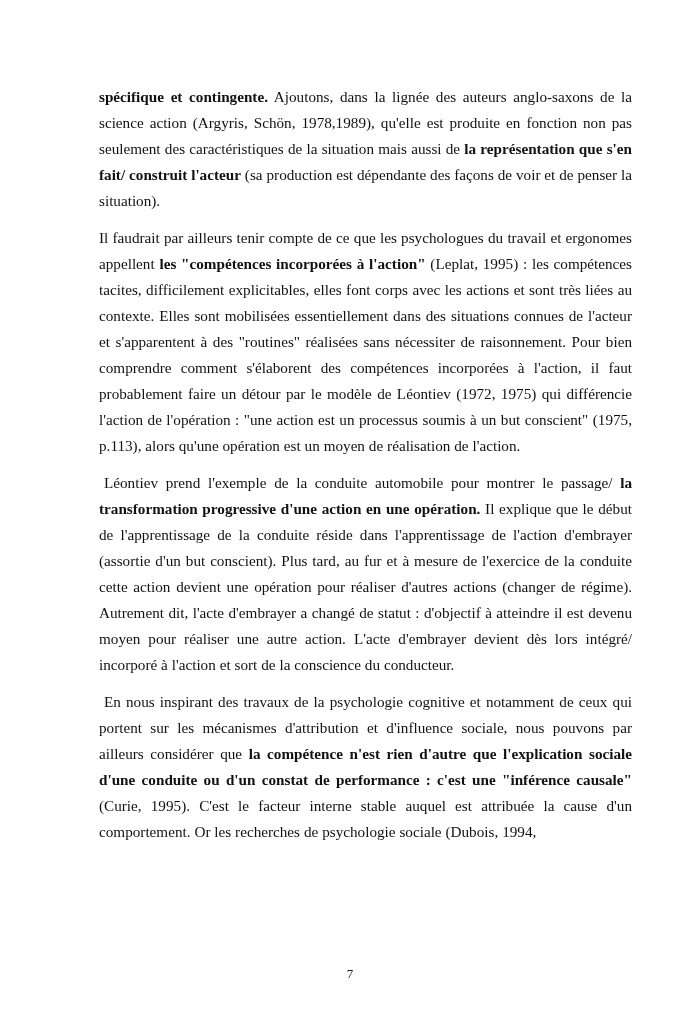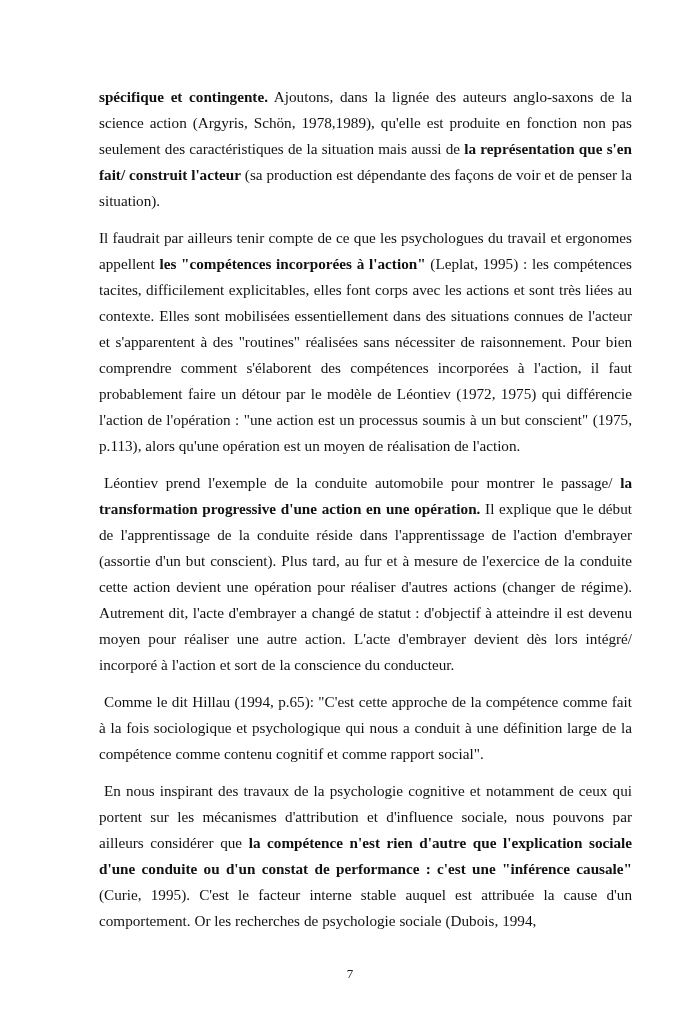--- a/index.html
+++ b/index.html
@@ -64,19 +64,18 @@
 </style>
 </head>
 <body>
 
 <div id="page">
 
   <div id="text-column">
       <p class="para"><b class="emph">spécifique et contingente.</b><span> Ajoutons, dans la lignée des auteurs anglo-saxons de la science action (Argyris, Schön, 1978,1989), qu'elle est produite en fonction non pas seulement des caractéristiques de la situation mais aussi de </span><b class="emph">la représentation que s'en fait/ construit l'acteur</b><span> (sa production est dépendante des façons de voir et de penser la situation).</span></p>
       <p class="para"><span>Il faudrait par ailleurs tenir compte de ce que les psychologues du travail et ergonomes appellent </span><b class="emph">les "compétences incorporées à l'action"</b><span> (Leplat, 1995) : les compétences tacites, difficilement explicitables, elles font corps avec les actions et sont très liées au contexte. Elles sont mobilisées essentiellement dans des situations connues de l'acteur et s'apparentent à des "routines" réalisées sans nécessiter de raisonnement. Pour bien comprendre comment s'élaborent des compétences incorporées à l'action, il faut probablement faire un détour par le modèle de Léontiev (1972, 1975) qui différencie l'action de l'opération : "une action est un processus soumis à un but conscient" (1975, p.113), alors qu'une opération est un moyen de réalisation de l'action.</span></p>
       <p class="para indented"><span>Léontiev prend l'exemple de la conduite automobile pour montrer le passage/ </span><b class="emph">la transformation progressive d'une action en une opération.</b><span> Il explique que le début de l'apprentissage de la conduite réside dans l'apprentissage de l'action d'embrayer (assortie d'un but conscient). Plus tard, au fur et à mesure de l'exercice de la conduite cette action devient une opération pour réaliser d'autres actions (changer de régime). Autrement dit, l'acte d'embrayer a changé de statut : d'objectif à atteindre il est devenu moyen pour réaliser une autre action. L'acte d'embrayer devient dès lors intégré/ incorporé à l'action et sort de la conscience du conducteur.</span></p>
-      <p class="para indented"><span>Comme le dit Hillau (1994, p.65): "C'est cette approche de la compétence comme fait à la fois sociologique et psychologique qui nous a conduit à une définition large de la compétence comme contenu cognitif et comme rapport social".</span></p>
       <p class="para indented"><span>En nous inspirant des travaux de la psychologie cognitive et notamment de ceux qui portent sur les mécanismes d'attribution et d'influence sociale, nous pouvons par ailleurs considérer que </span><b class="emph">la compétence n'est rien d'autre que l'explication sociale d'une conduite ou d'un constat de performance : c'est une "inférence causale"</b><span> (Curie, 1995). C'est le facteur interne stable auquel est attribuée la cause d'un comportement. Or les recherches de psychologie sociale (Dubois, 1994,</span></p>
     </div>
 
   <div id="page-number">7</div>
 
 </div>
 
 </body></html>

